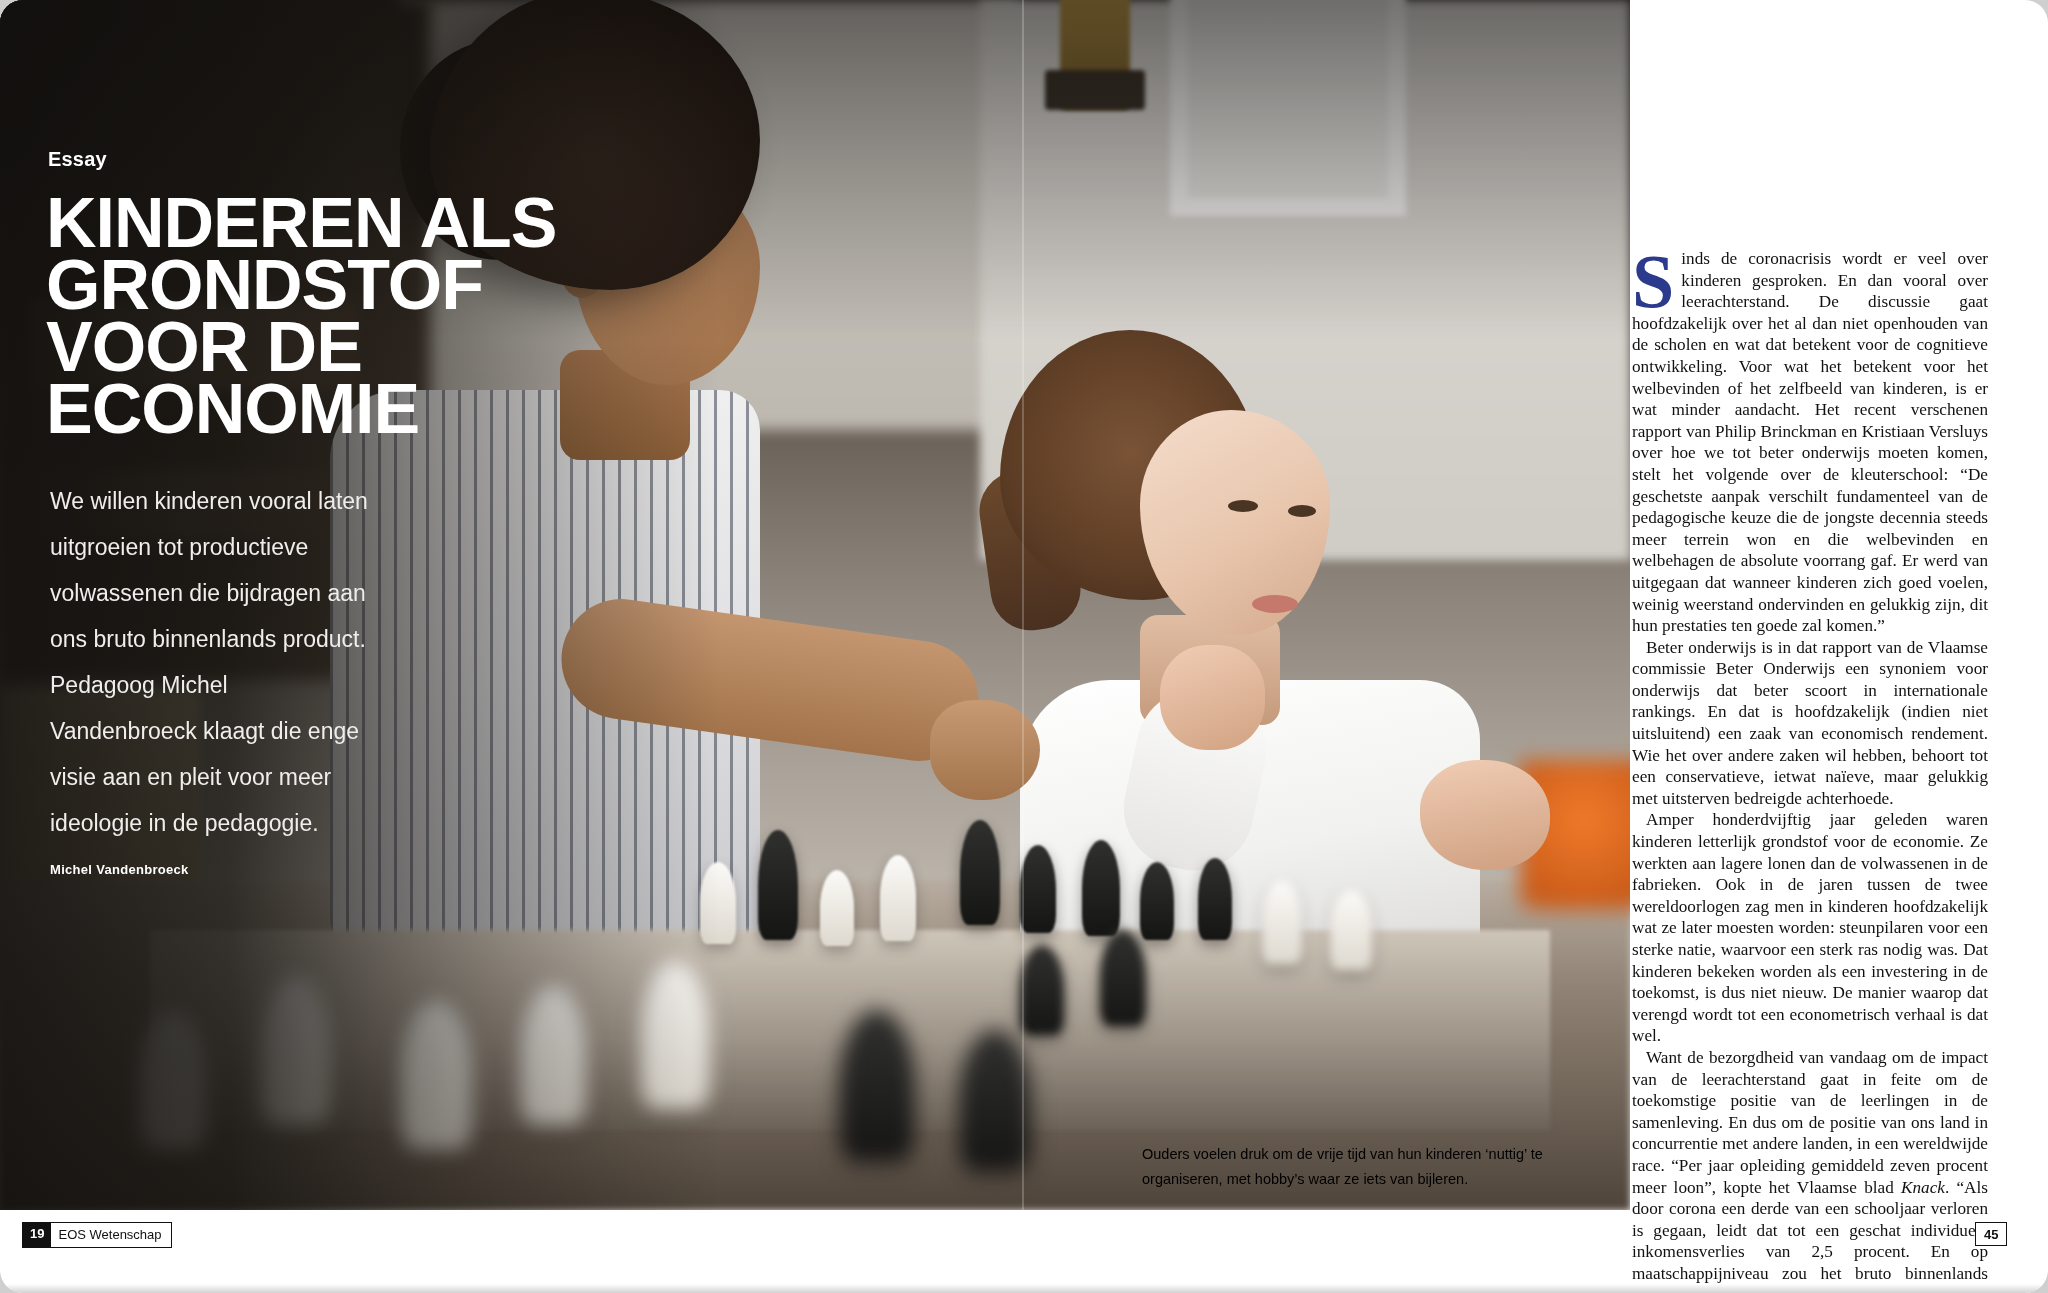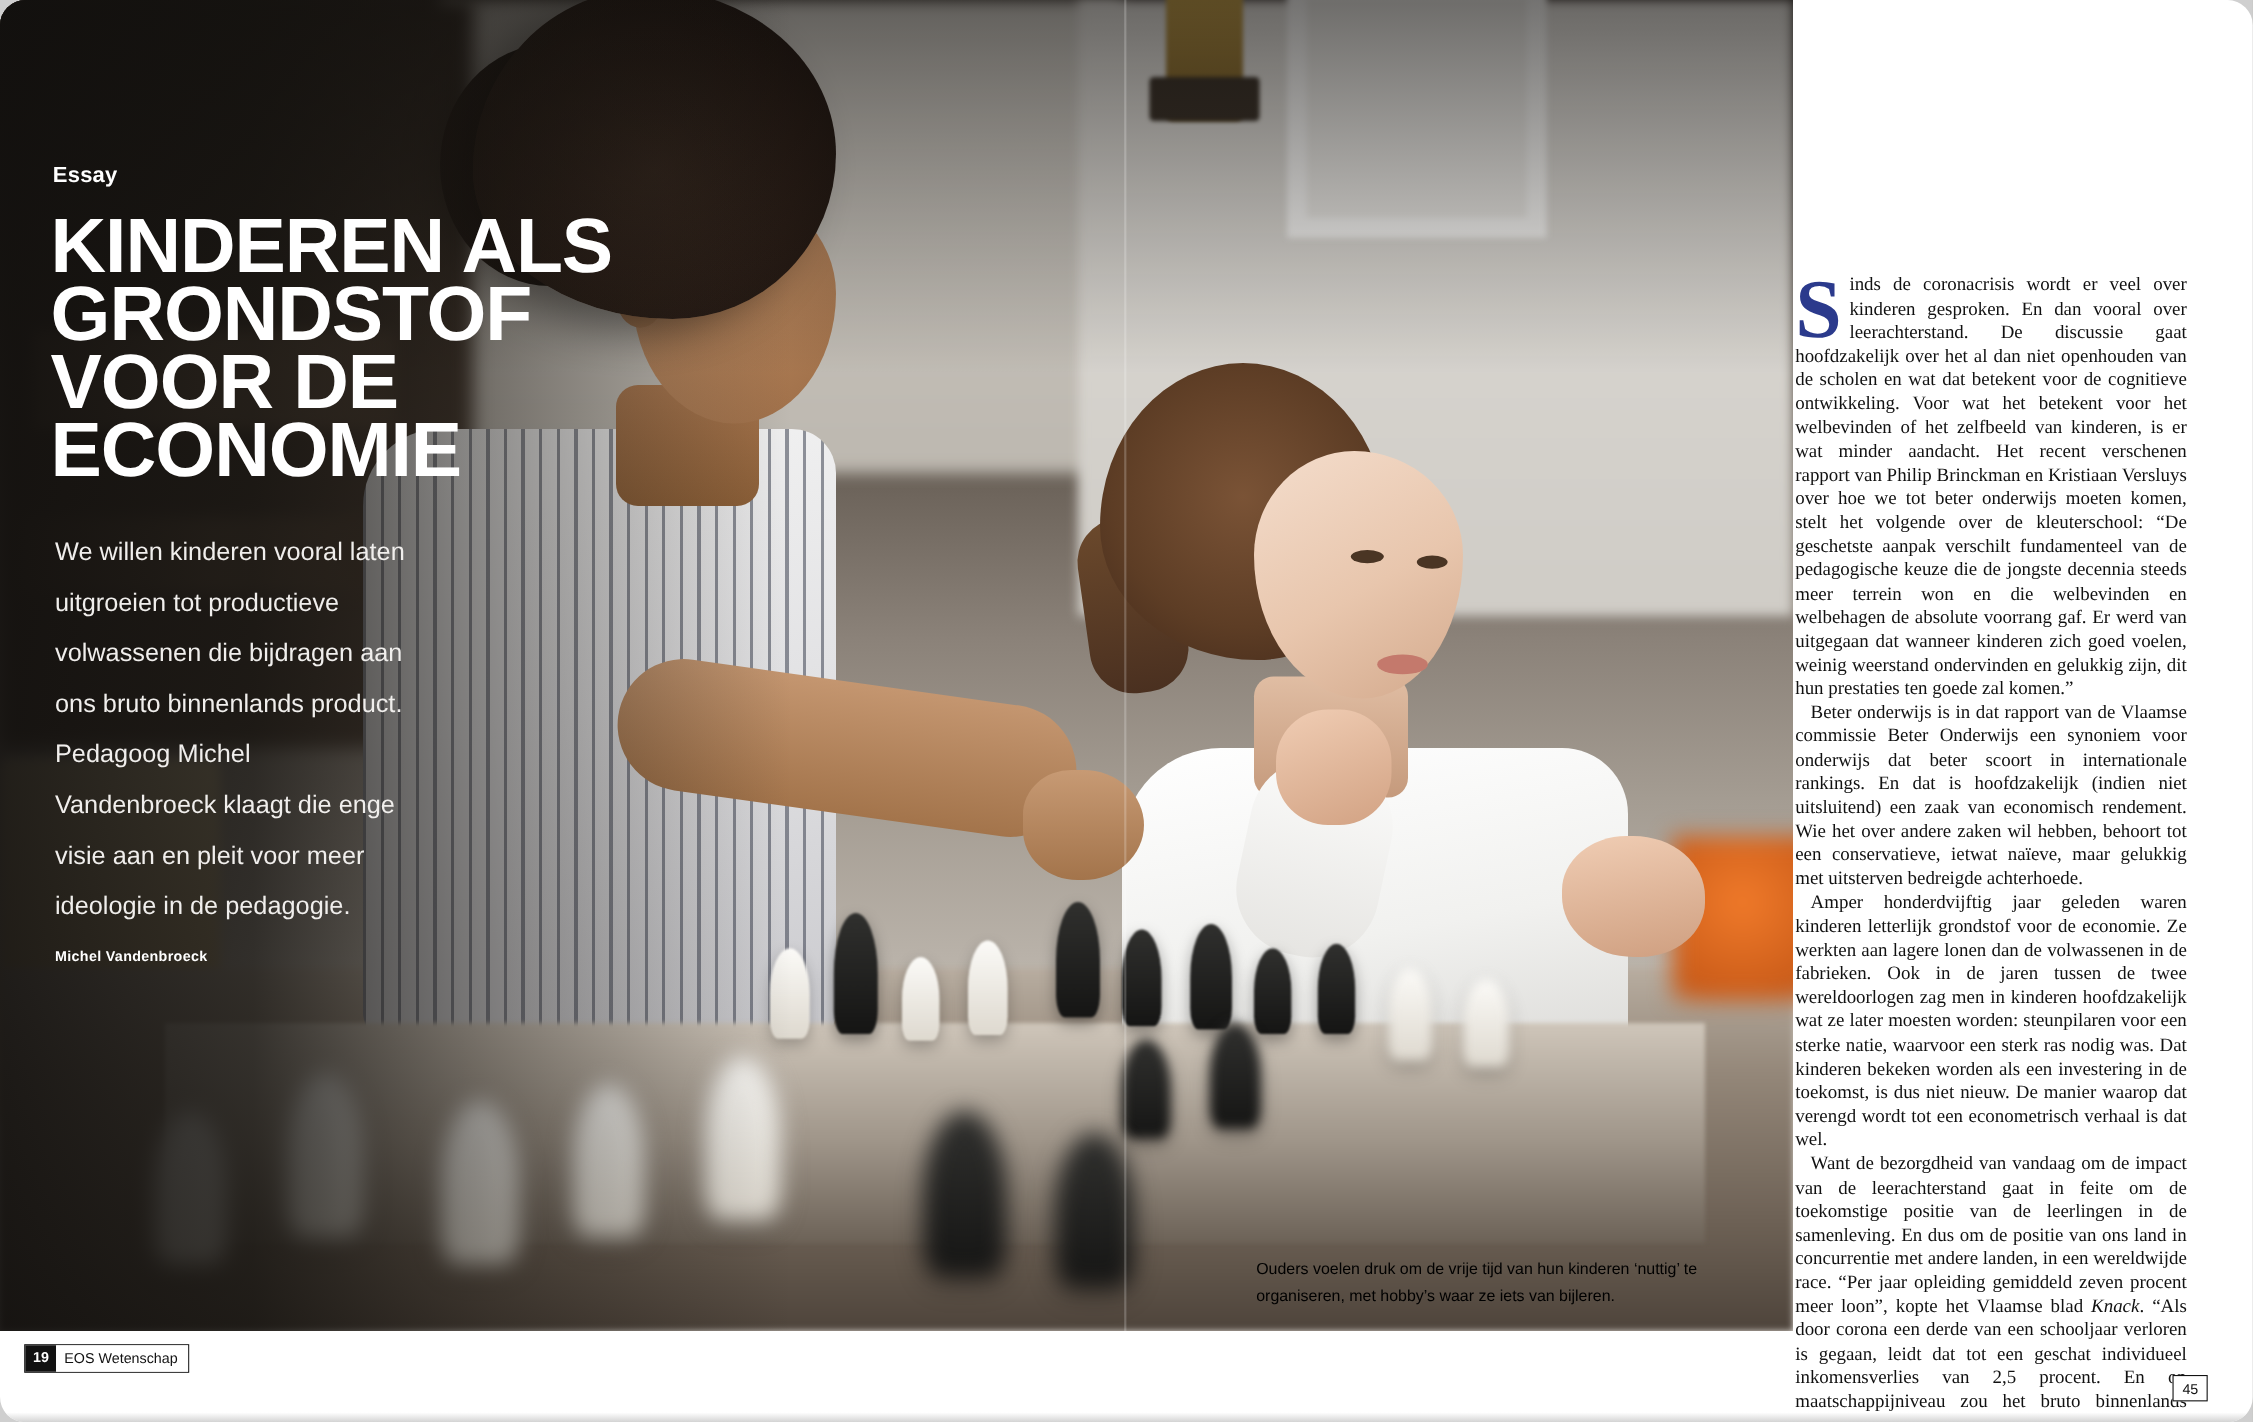--- a/index.html
+++ b/index.html
@@ -394,24 +394,23 @@
     font-size: 13px;
     padding: 4px 9px 0 7px;
   }
   .folio-right {
     position: absolute;
     left: 1975px; top: 1222px;
     border: 1px solid #111;
     background: #fff;
     color: #111;
     font-family: "Liberation Sans", sans-serif;
-    font-weight: normal;
+    font-weight: bold;
     font-size: 13px;
     padding: 4px 8px 3px 8px;
-    margin-top: 28px;
   }
   .page-edge {
     position: absolute;
     left: 0; top: 1284px;
     width: 2048px; height: 9px;
     background: linear-gradient(180deg,#ffffff,#d2d2d2);
   }
 </style>
 </head>
 <body>

